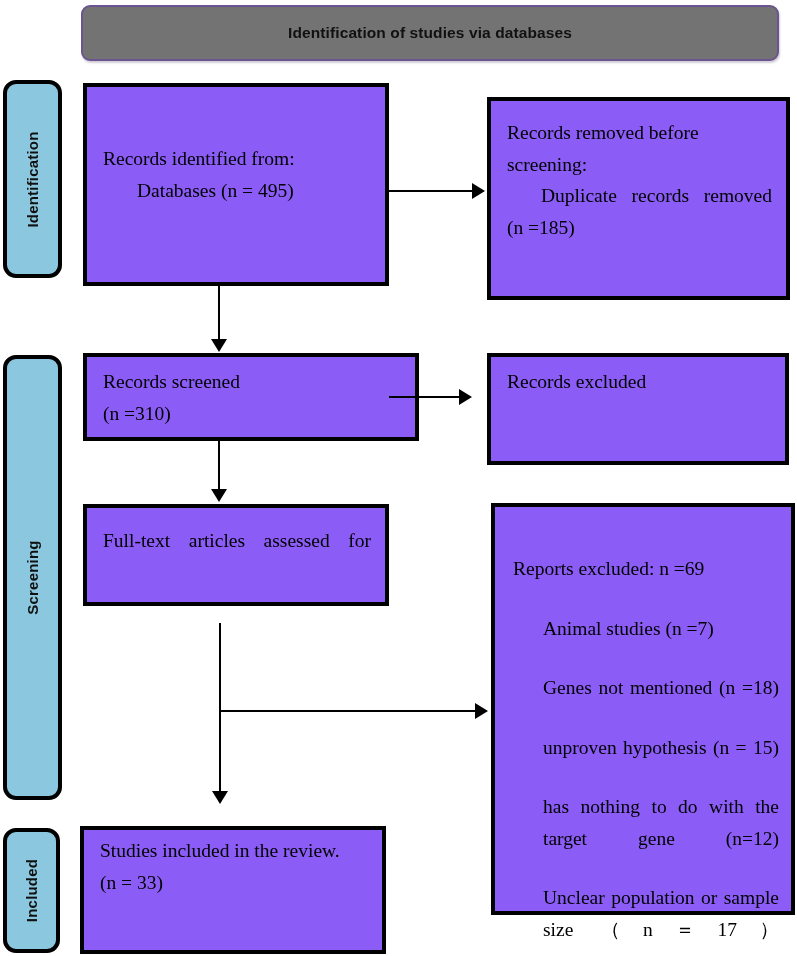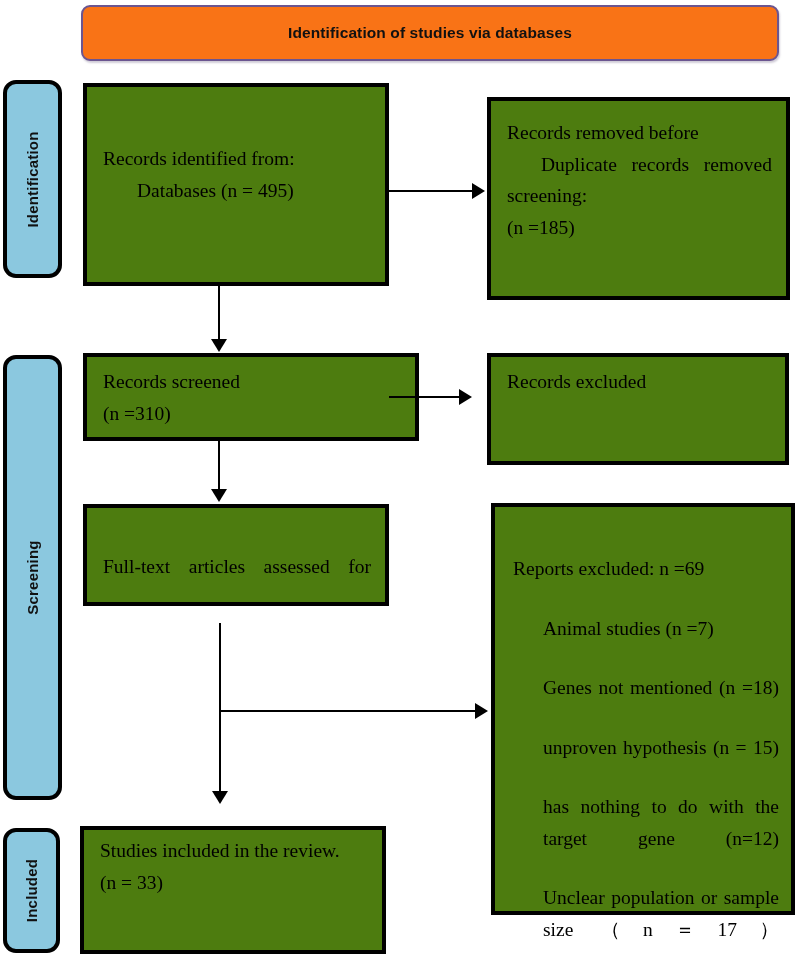--- a/index.html
+++ b/index.html
@@ -16,21 +16,21 @@
     font-family: "Liberation Serif", serif;
   }
 
   
   .banner {
     position: absolute;
     left: 81px;
     top: 5px;
     width: 698px;
     height: 56px;
-    background: #f97316;
+    background: #737373;
     border: 2px solid #6b5590;
     border-radius: 9px;
     box-sizing: border-box;
     display: flex;
     align-items: center;
     justify-content: center;
     box-shadow: 1px 2px 2px rgba(120,110,140,0.35);
   }
   .banner-text {
     font-family: "Liberation Sans", sans-serif;
@@ -60,21 +60,21 @@
     transform: rotate(-90deg);
     letter-spacing: 0.2px;
   }
   #stage-identification { left: 3px;  top: 80px;  width: 59px;  height: 198px; }
   #stage-screening      { left: 3px;  top: 355px; width: 59px;  height: 445px; }
   #stage-included       { left: 3px;  top: 828px; width: 57px;  height: 125px; }
 
   
   .flowbox {
     position: absolute;
-    background: #4d7c0f;
+    background: #8b5cf6;
     border: 4px solid #000000;
     box-sizing: border-box;
     padding: 0;
   }
   .flowbox .inner {
     position: absolute;
     left: 16px;
     right: 14px;
   }
   .line {
@@ -96,21 +96,21 @@
   #box-records-removed    { left: 487px; top: 97px;  width: 303px; height: 203px; }
   #box-records-removed .inner { top: 16px; }
 
   #box-records-screened   { left: 83px;  top: 353px; width: 336px; height: 88px; }
   #box-records-screened .inner { top: 9px; }
 
   #box-records-excluded   { left: 487px; top: 353px; width: 302px; height: 112px; }
   #box-records-excluded .inner { top: 9px; }
 
   #box-fulltext           { left: 83px;  top: 504px; width: 306px; height: 102px; }
-  #box-fulltext .inner { top: 17px; margin-top: 26px; }
+  #box-fulltext .inner { top: 17px; }
 
   #box-reports-excluded   { left: 491px; top: 503px; width: 304px; height: 412px; }
   #box-reports-excluded .inner { top: 46px; left: 18px; right: 12px; }
 
   #box-studies-included   { left: 80px;  top: 826px; width: 306px; height: 128px; }
   #box-studies-included .inner { top: 5px; }
 
   
   .conn { position: absolute; background: #000000; }
   .vline { width: 2px; }
@@ -171,22 +171,22 @@
   <div class="flowbox" id="box-records-identified">
     <div class="inner">
       <div class="line">Records identified from:</div>
       <div class="line indent">Databases (n = 495)</div>
     </div>
   </div>
 
   <div class="flowbox" id="box-records-removed">
     <div class="inner">
       <div class="line">Records removed before</div>
+      <div class="line">screening:</div>
       <div class="line indent justify">Duplicate records removed</div>
-      <div class="line">screening:</div>
       <div class="line">(n =185)</div>
     </div>
   </div>
 
   <div class="flowbox" id="box-records-screened">
     <div class="inner">
       <div class="line">Records screened</div>
       <div class="line">(n =310)</div>
     </div>
   </div>

